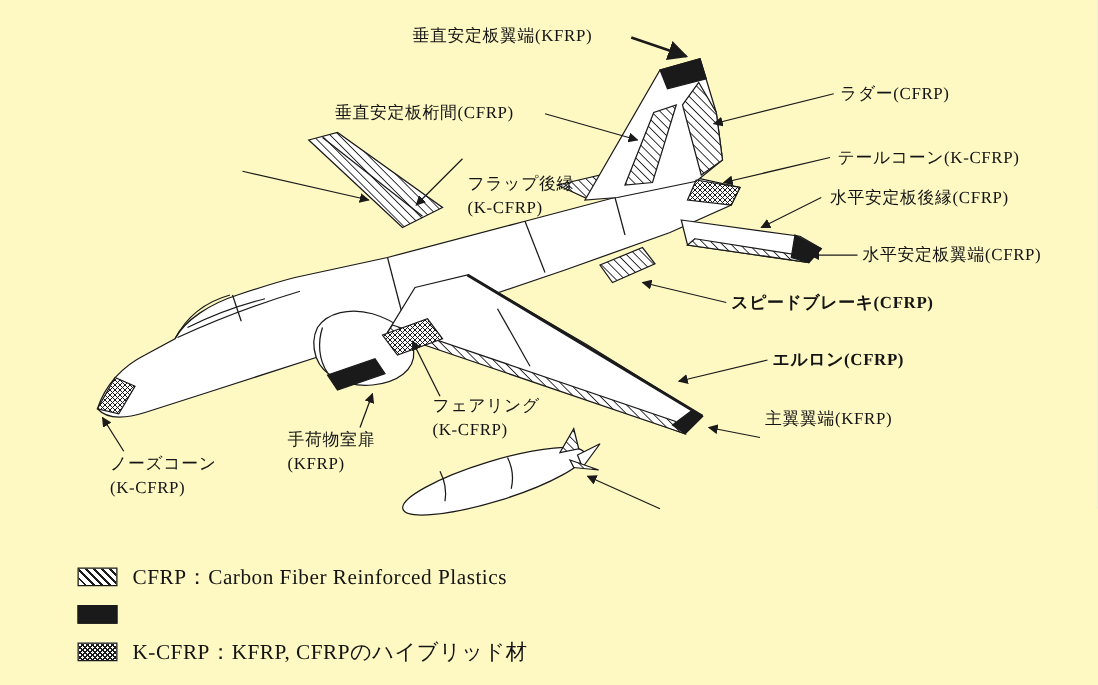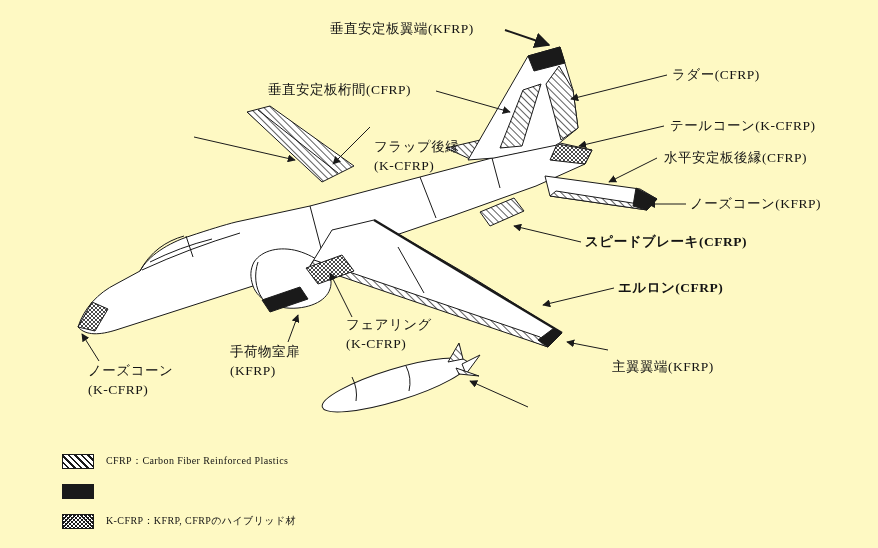--- a/index.html
+++ b/index.html
@@ -23,21 +23,21 @@
   .sw-diagonal-hatch {
     background:repeating-linear-gradient(45deg,#ffffff 0 3px,#1a1a1a 3px 4.6px);
   }
   .sw-solid-black { background:#1a1a1a; }
   .sw-cross-hatch {
     background-color:#fff;
     background-image:
       repeating-linear-gradient(45deg,transparent 0 1.6px,#1a1a1a 1.6px 2.8px),
       repeating-linear-gradient(-45deg,transparent 0 1.6px,#1a1a1a 1.6px 2.8px);
   }
-  .legend-text { font-size:10px; letter-spacing:0.4px;text-align:right; }
+  .legend-text { font-size:17px; letter-spacing:0.4px;text-align:right; }
 </style>
 </head>
 <body>
 
 <div class="figure">
 
   <svg width="878" height="548" viewBox="0 0 878 548">
     <defs>
       <pattern id="hatch" width="5" height="5" patternUnits="userSpaceOnUse" patternTransform="rotate(-45)">
         <rect width="5" height="5" fill="#ffffff"></rect>
@@ -151,26 +151,26 @@
     </g>
   </svg>
 
   <div class="label" style="left:330px; top:20px;">垂直安定板翼端(KFRP)</div>
   <div class="label" style="left:672px; top:66px;">ラダー(CFRP)</div>
   <div class="label" style="left:268px; top:81px;">垂直安定板桁間(CFRP)</div>
   <div class="label" style="left:670px; top:117px;">テールコーン(K-CFRP)</div>
   <div class="label" style="left:374px; top:122px;margin-top:16px;">フラップ後縁
 (K-CFRP)</div>
   <div class="label" style="left:664px; top:149px;">水平安定板後縁(CFRP)</div>
-  <div class="label" style="left:690px; top:195px;">ノーズコーン(KFRP)</div>
+  <div class="label" style="left:690px; top:195px;">水平安定板翼端(CFRP)</div>
   <div class="label" style="left:585px; top:233px;font-weight:bold;">スピードブレーキ(CFRP)</div>
   <div class="label" style="left:618px; top:279px;font-weight:bold;">エルロン(CFRP)</div>
   <div class="label" style="left:346px; top:316px;">フェアリング
 (K-CFRP)</div>
-  <div class="label" style="left:612px; top:358px;">主翼翼端(KFRP)</div>
+  <div class="label" style="left:612px; top:326px;">主翼翼端(KFRP)</div>
   <div class="label" style="left:230px; top:343px;">手荷物室扉
 (KFRP)</div>
   <div class="label" style="left:88px;  top:362px;">ノーズコーン
 (K-CFRP)</div>
 
   <div class="legend">
     <div class="legend-row">
       <span class="swatch sw-diagonal-hatch"></span>
       <span class="legend-text">CFRP：Carbon Fiber Reinforced Plastics</span>
     </div>

